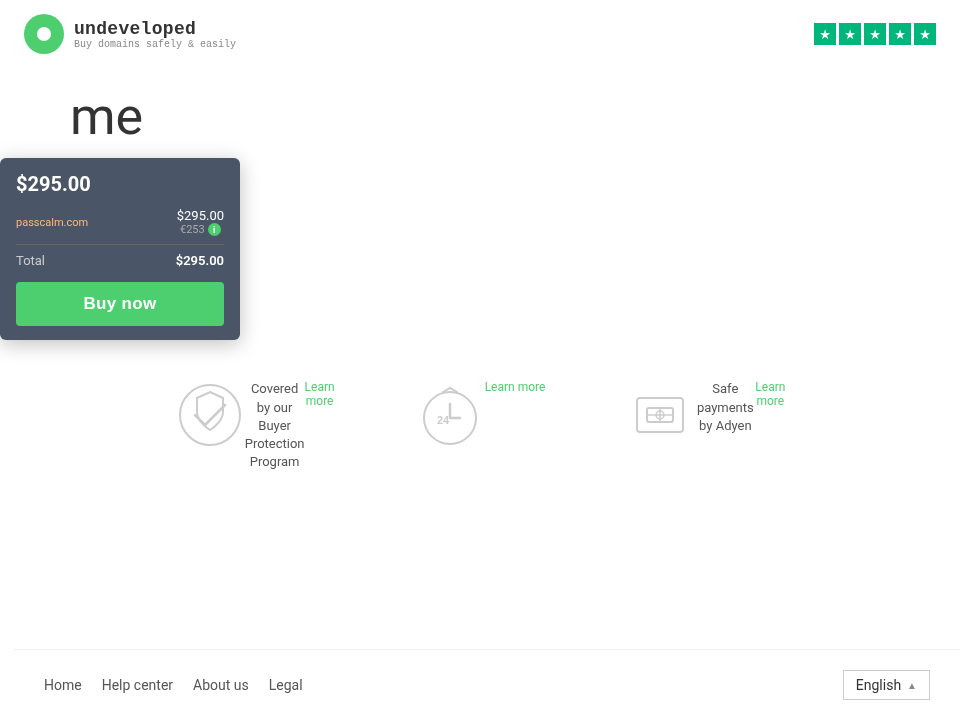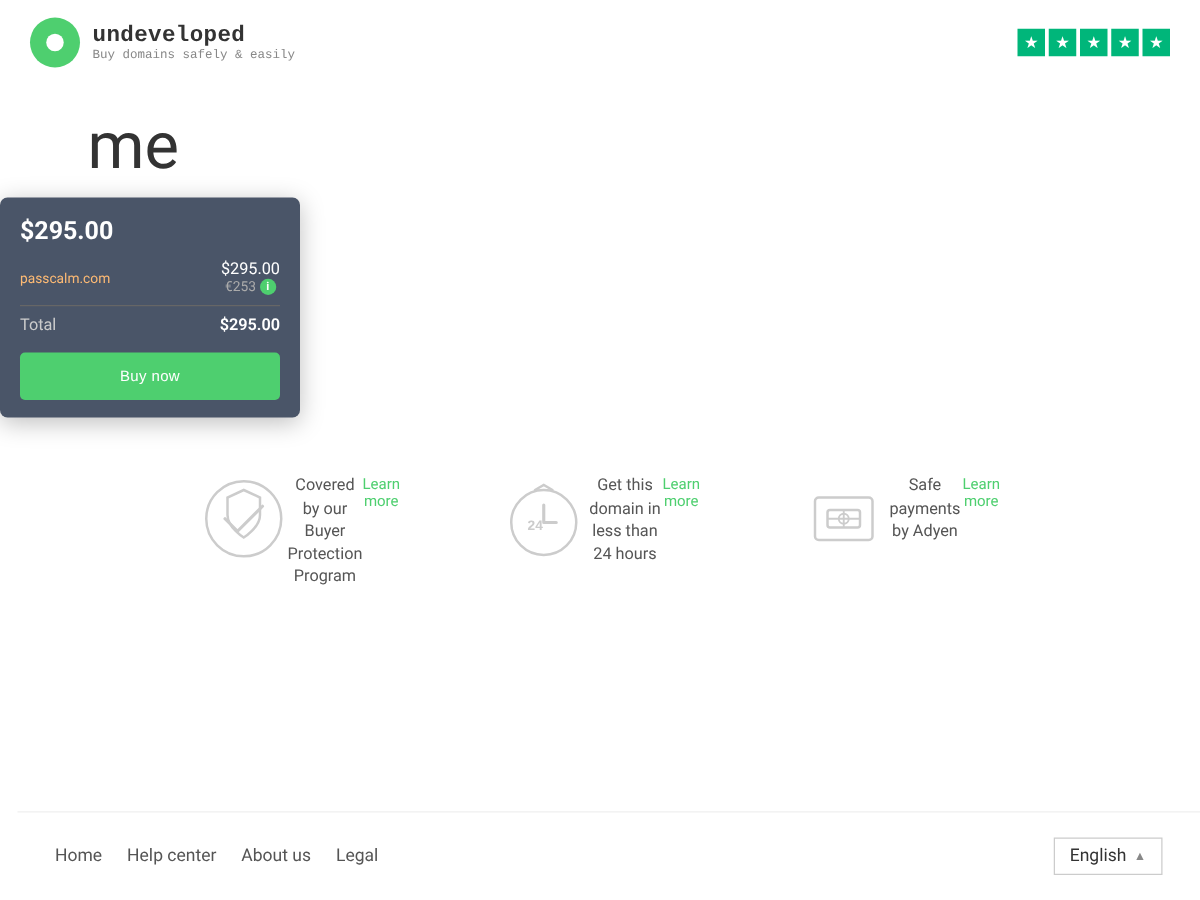--- a/index.html
+++ b/index.html
@@ -180,22 +180,22 @@
       color: #fff;
       font-weight: 600;
     }
     .buy-now-btn {
       width: 100%;
       background: #4ecf6f;
       color: #fff;
       border: none;
       border-radius: 4px;
       padding: 12px;
-      font-size: 12px;
-      font-weight: 400;
+      font-size: 17px;
+      font-weight: 700;
       cursor: pointer;
       margin-top: 10px;
       letter-spacing: 0.3px;
     }
 
     
     .features-section {
       display: flex;
       justify-content: center;
       gap: 80px;
@@ -339,21 +339,20 @@
 
   <div class="feature-item">
     <div class="feature-icon">
       <svg viewBox="0 0 70 70" width="70" height="70" fill="none" xmlns="http://www.w3.org/2000/svg">
         <circle cx="35" cy="38" r="26" stroke="#ccc" stroke-width="2"></circle>
         <path d="M35 24 L35 38 L45 38" stroke="#ccc" stroke-width="2.5" stroke-linecap="round" stroke-linejoin="round"></path>
         <text x="22" y="44" font-size="11" fill="#ccc" font-family="sans-serif" font-weight="600">24</text>
         <path d="M28 12 L35 8 L42 12" stroke="#ccc" stroke-width="2" stroke-linecap="round"></path>
       </svg>
     </div>
-    <div class="feature-title">Get this domain in less than 24 hours</div>
     <a class="feature-link">Learn more</a>
   </div>
 
   <div class="feature-item">
     <div class="feature-icon">
       <svg viewBox="0 0 70 70" width="70" height="70" fill="none" xmlns="http://www.w3.org/2000/svg">
         <rect x="12" y="18" width="46" height="34" rx="3" stroke="#ccc" stroke-width="2"></rect>
         <rect x="22" y="28" width="26" height="14" rx="2" stroke="#ccc" stroke-width="2"></rect>
         <circle cx="35" cy="35" r="4" stroke="#ccc" stroke-width="1.5"></circle>
         <line x1="35" y1="28" x2="35" y2="42" stroke="#ccc" stroke-width="1.5"></line>

